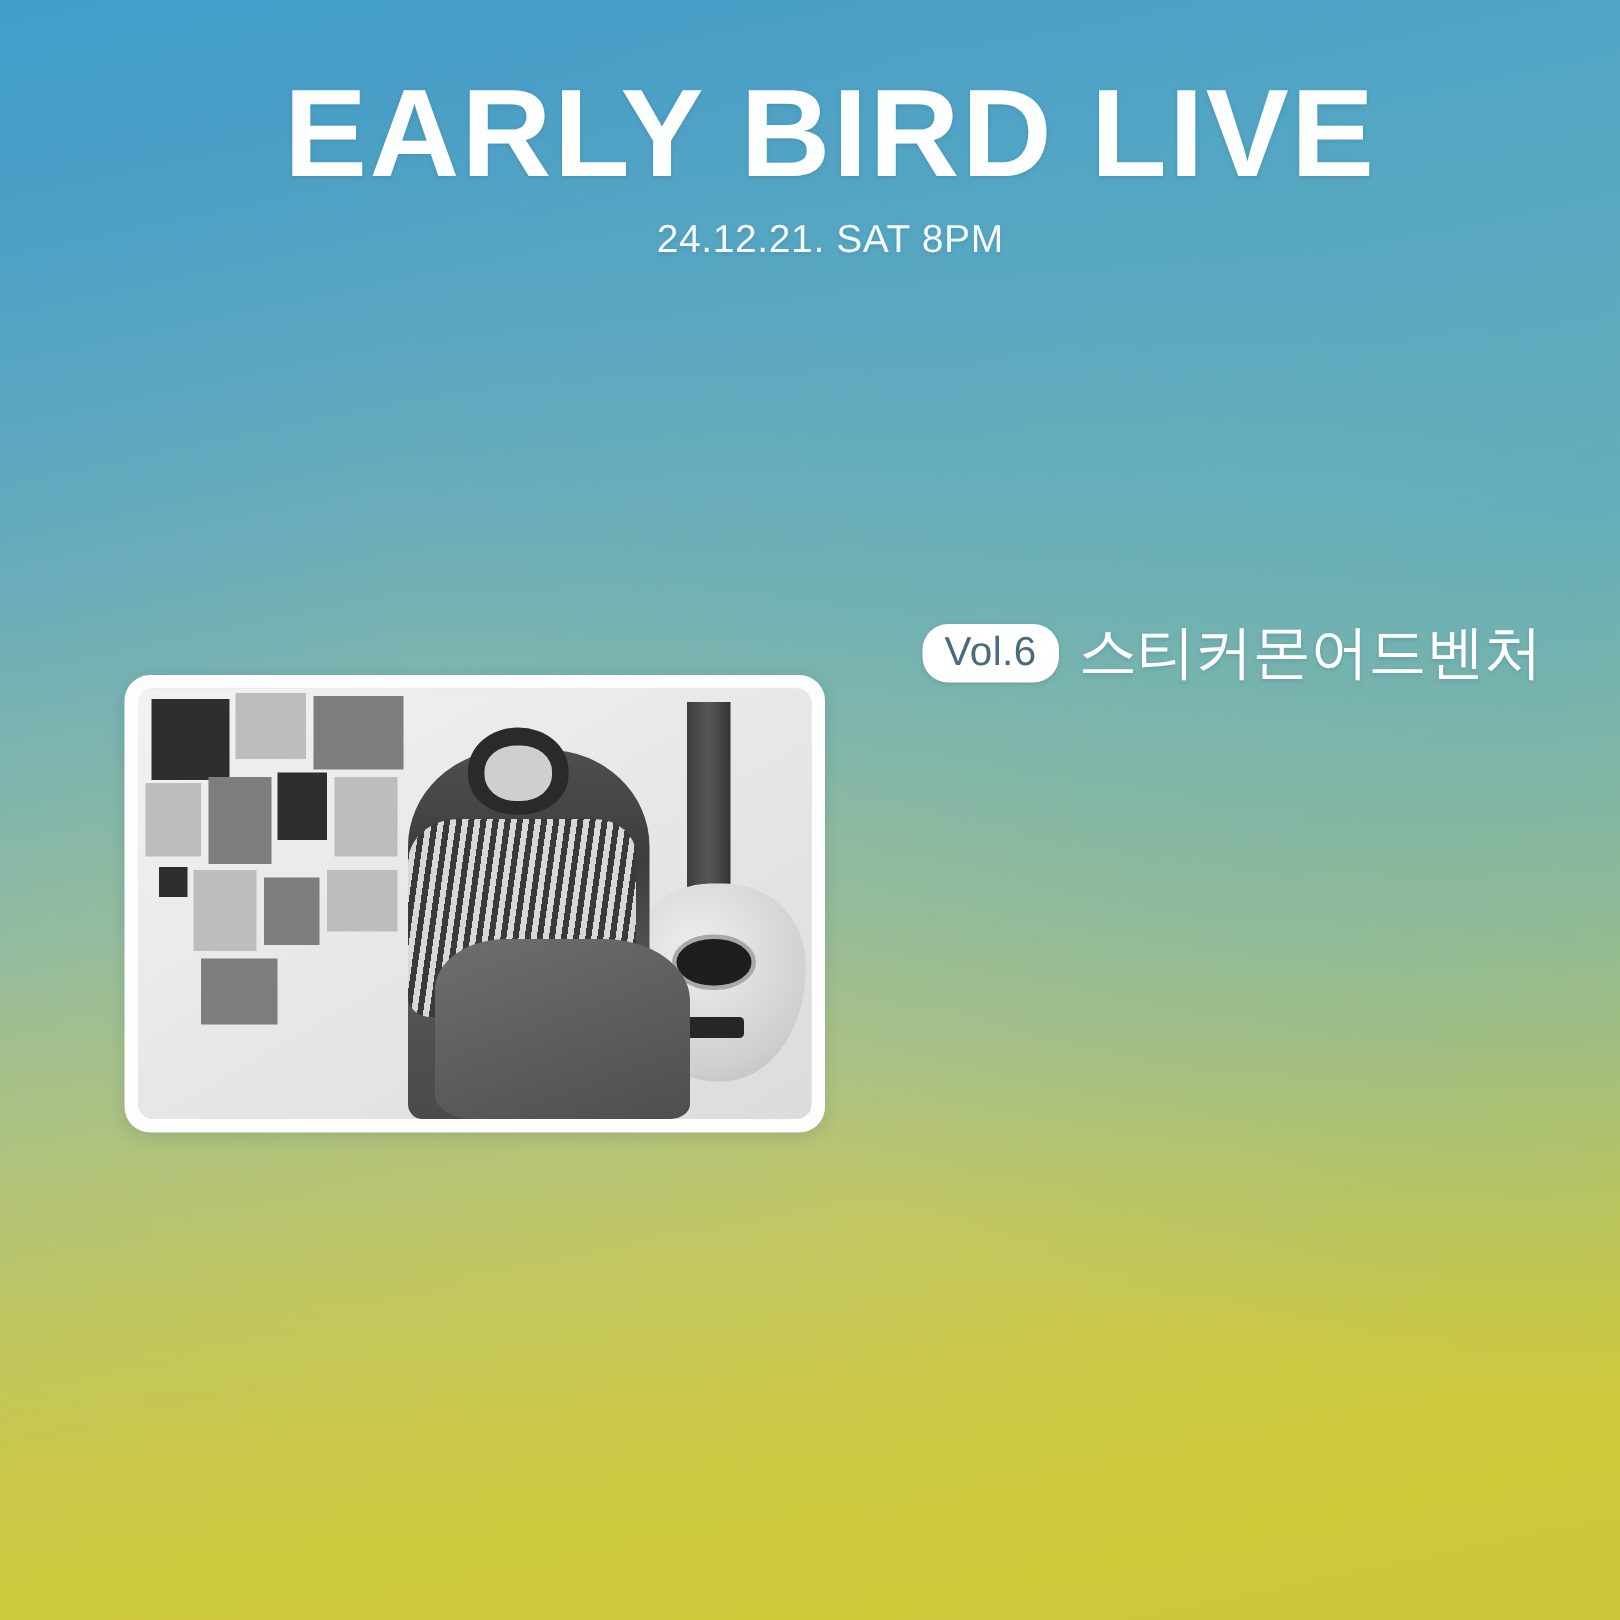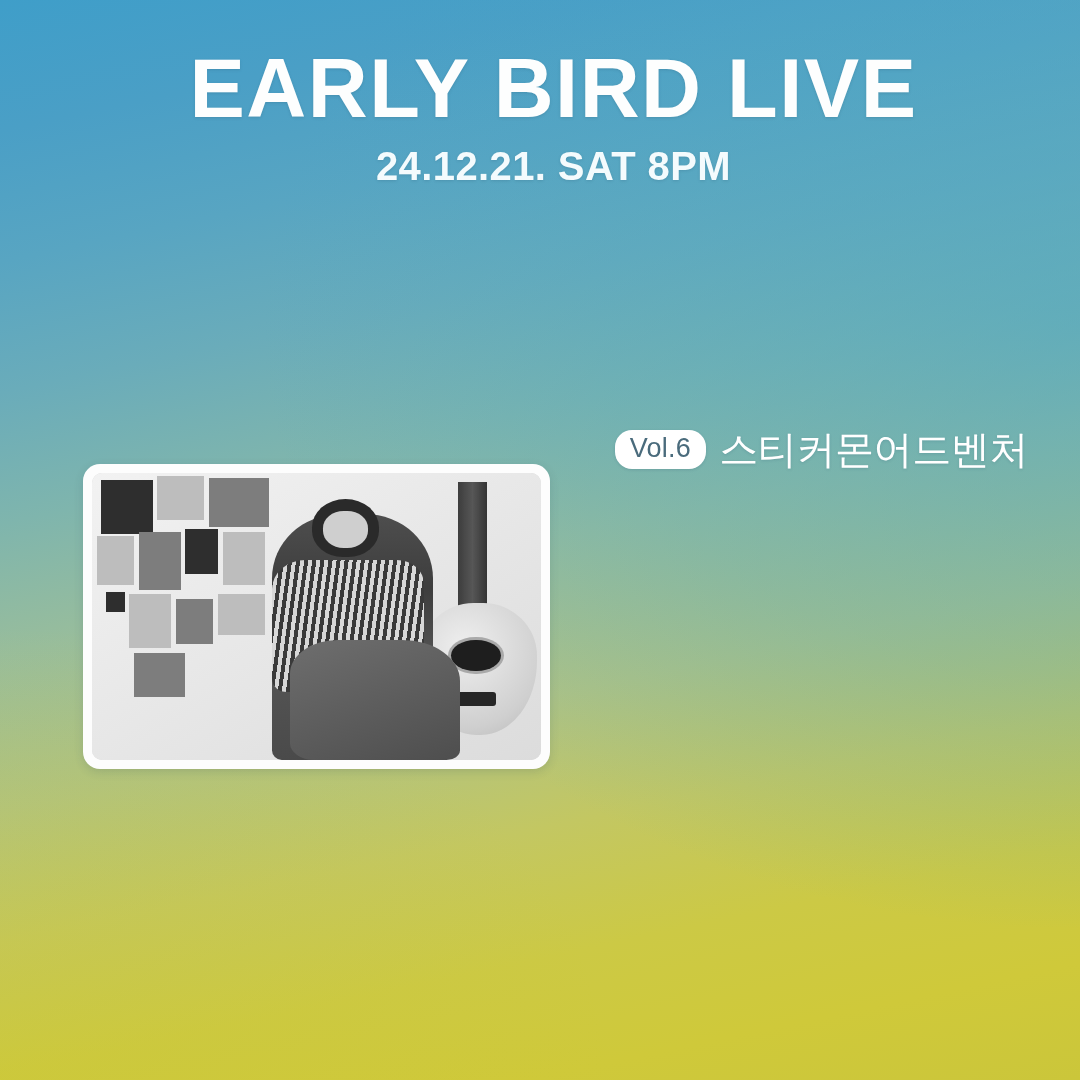--- a/index.html
+++ b/index.html
@@ -47,22 +47,22 @@
   .title {
     font-size:83px;
     font-weight:bold;
     letter-spacing:1.5px;
     color:#fdfefe;
     line-height:1.04;
     text-shadow:0 1px 3px rgba(40,80,105,0.22);
   }
   .subtitle {
     margin-top:12px;
-    font-size:40px;
-    font-weight:700;
+    font-size:26px;
+    font-weight:400;
     letter-spacing:0.4px;
     color:#f4fbfd;
     text-shadow:0 1px 3px rgba(40,80,105,0.20);
   }
 
   
   .lineup {
     position:absolute;
     top:236px; right:52px;
     display:flex; flex-direction:column; align-items:flex-end;

